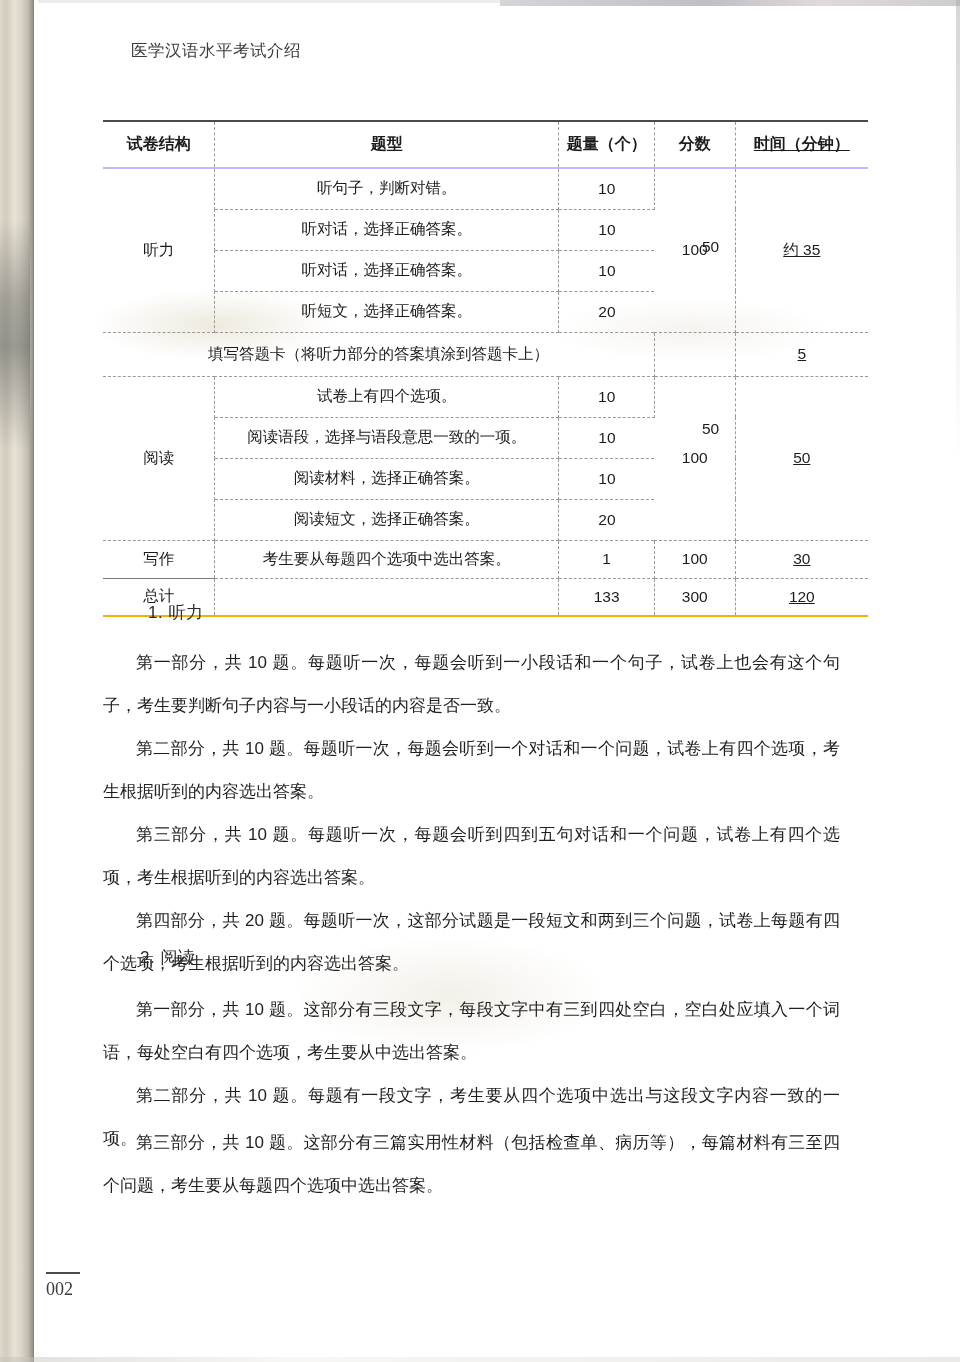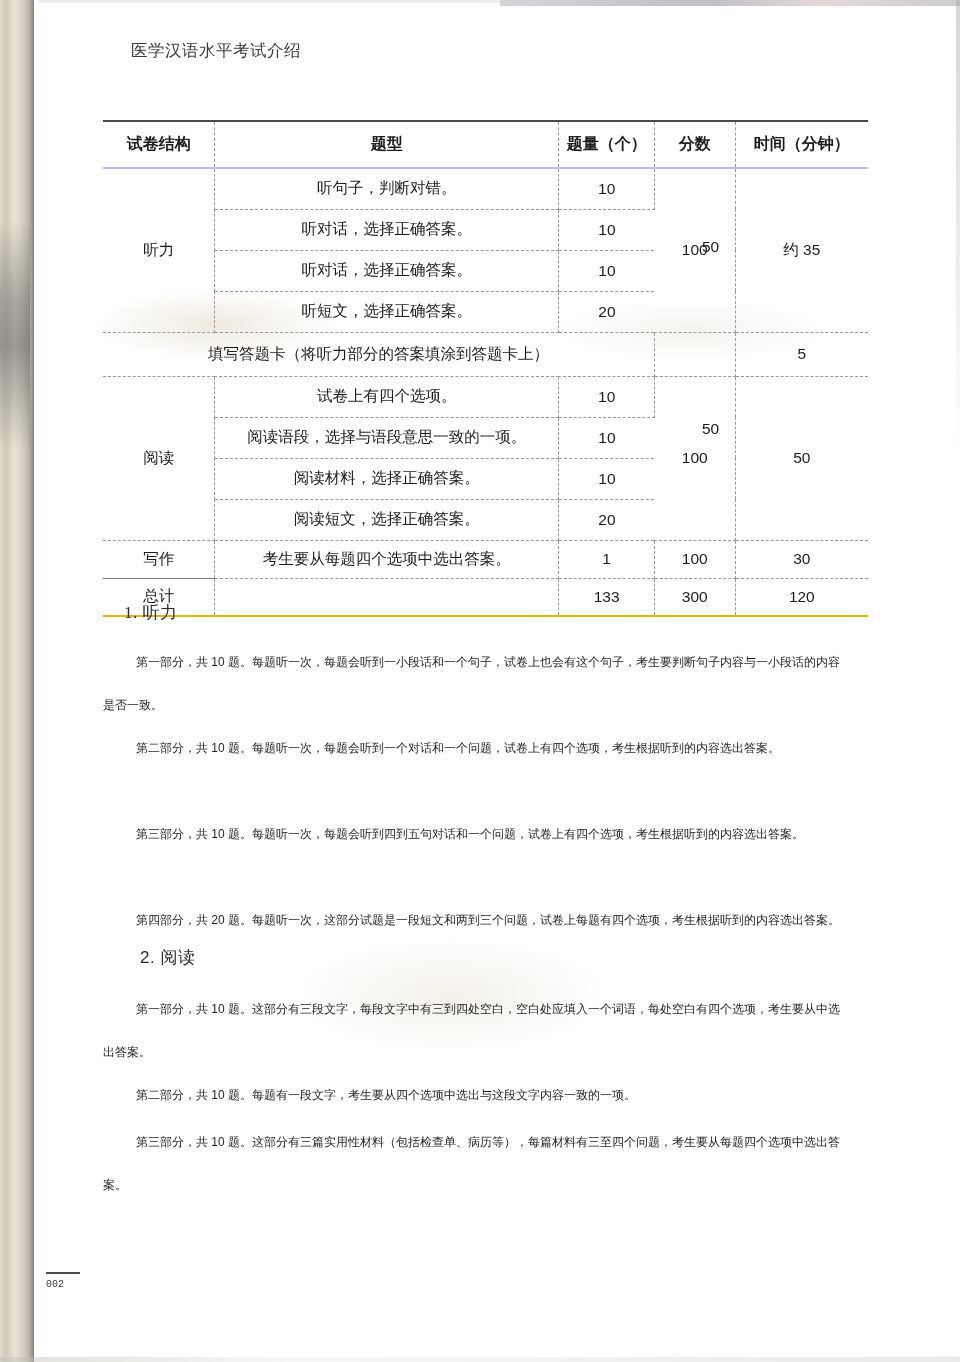--- a/index.html
+++ b/index.html
@@ -73,40 +73,40 @@
   table.exam thead th{
     font-weight:bold;font-size:16px;height:45px;
     border-top:2px solid #4a4a4a;
     border-bottom:2px solid #c4b5fd;
   }
   table.exam tbody tr:last-child td{border-bottom:2px solid #eab308;}
   .c-struct{width:112px;}
   .c-type{width:345px;}
   .c-count{width:95px;}
   .c-score{width:80px;}
-  .c-time{width:133px;}
+  .c-time{width:133px;text-decoration:underline;}
   .row-h{height:41px;}
   .row-card{height:44px;}
   .row-total{height:38px;}
   .solid-b{border-bottom:1px solid #7a7a7a !important;}
   
   .section-heading{
     position:absolute;font-size:17px;font-weight:normal;color:#2b2b2b;
     letter-spacing:.5px;
   }
   .para{
     position:absolute;width:737px;left:103px;
-    font-size:12px;line-height:43px;color:#1f1f1f;
+    font-size:17px;line-height:43px;color:#1f1f1f;
     text-align:justify;text-justify:inter-ideograph;
     text-indent:33px;
   }
   
   #page-footer{position:absolute;left:46px;top:1272px;}
   #footer-rule{width:34px;height:1.5px;background:#4a4a4a;margin-bottom:5px;}
-  #page-number{font-size:10px;color:#3a3a3a;font-family:Liberation Mono, monospace;}
+  #page-number{font-size:18px;color:#3a3a3a;font-family:Liberation Serif, serif;}
 </style>
 </head>
 <body>
 
 <div id="scan-spine"></div>
 <div id="scan-spine-noise"></div>
 <div id="scan-top-edge"></div>
 <div id="scan-top-edge2"></div>
 <div id="scan-right-edge"></div>
 <div id="scan-bottom-edge"></div>
@@ -191,21 +191,21 @@
       <td class="c-score">300</td>
       <td class="c-time">120</td>
     </tr>
   </tbody>
 </table>
 
 <div style="position:absolute;left:560px;top:118px;width:95px;text-align:center;font-size:15.5px;">50</div>
 <div style="position:absolute;left:560px;top:300px;width:95px;text-align:center;font-size:15.5px;">50</div>
 </div>
 
-<div class="section-heading" style="left:124px;top:601px;font-family:Liberation Serif, serif;">1. 听力</div>
+<div class="section-heading" style="left:148px;top:601px;">1. 听力</div>
 <div class="para" style="top:641px;">第一部分，共 10 题。每题听一次，每题会听到一小段话和一个句子，试卷上也会有这个句子，考生要判断句子内容与一小段话的内容是否一致。</div>
 <div class="para" style="top:727px;">第二部分，共 10 题。每题听一次，每题会听到一个对话和一个问题，试卷上有四个选项，考生根据听到的内容选出答案。</div>
 <div class="para" style="top:813px;">第三部分，共 10 题。每题听一次，每题会听到四到五句对话和一个问题，试卷上有四个选项，考生根据听到的内容选出答案。</div>
 <div class="para" style="top:899px;">第四部分，共 20 题。每题听一次，这部分试题是一段短文和两到三个问题，试卷上每题有四个选项，考生根据听到的内容选出答案。</div>
 
 <div class="section-heading" style="left:140px;top:946px;text-align:right;">2. 阅读</div>
 <div class="para" style="top:988px;">第一部分，共 10 题。这部分有三段文字，每段文字中有三到四处空白，空白处应填入一个词语，每处空白有四个选项，考生要从中选出答案。</div>
 <div class="para" style="top:1074px;">第二部分，共 10 题。每题有一段文字，考生要从四个选项中选出与这段文字内容一致的一项。</div>
 <div class="para" style="top:1121px;">第三部分，共 10 题。这部分有三篇实用性材料（包括检查单、病历等），每篇材料有三至四个问题，考生要从每题四个选项中选出答案。</div>
 

